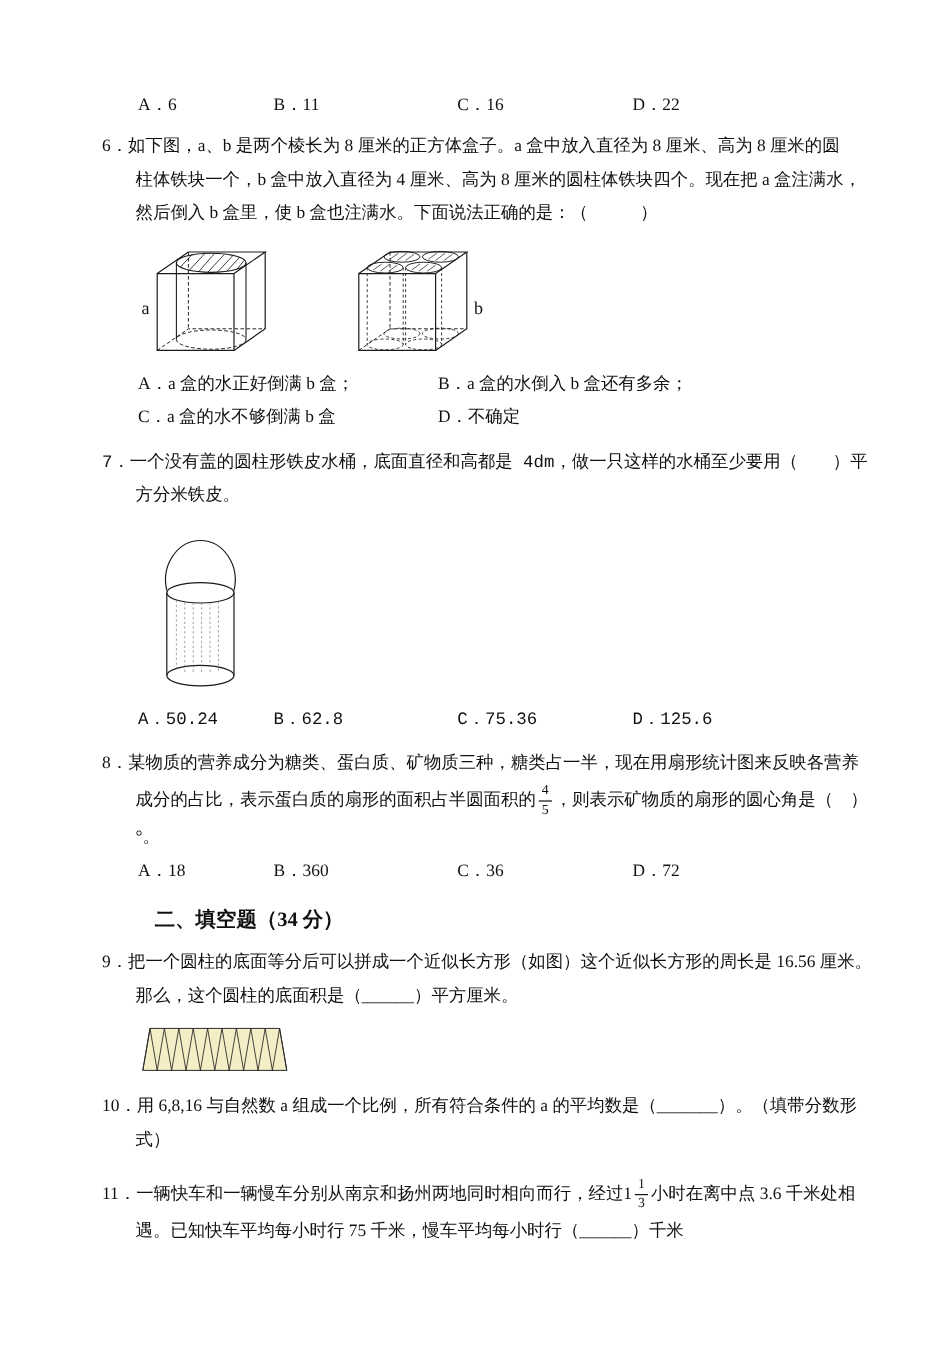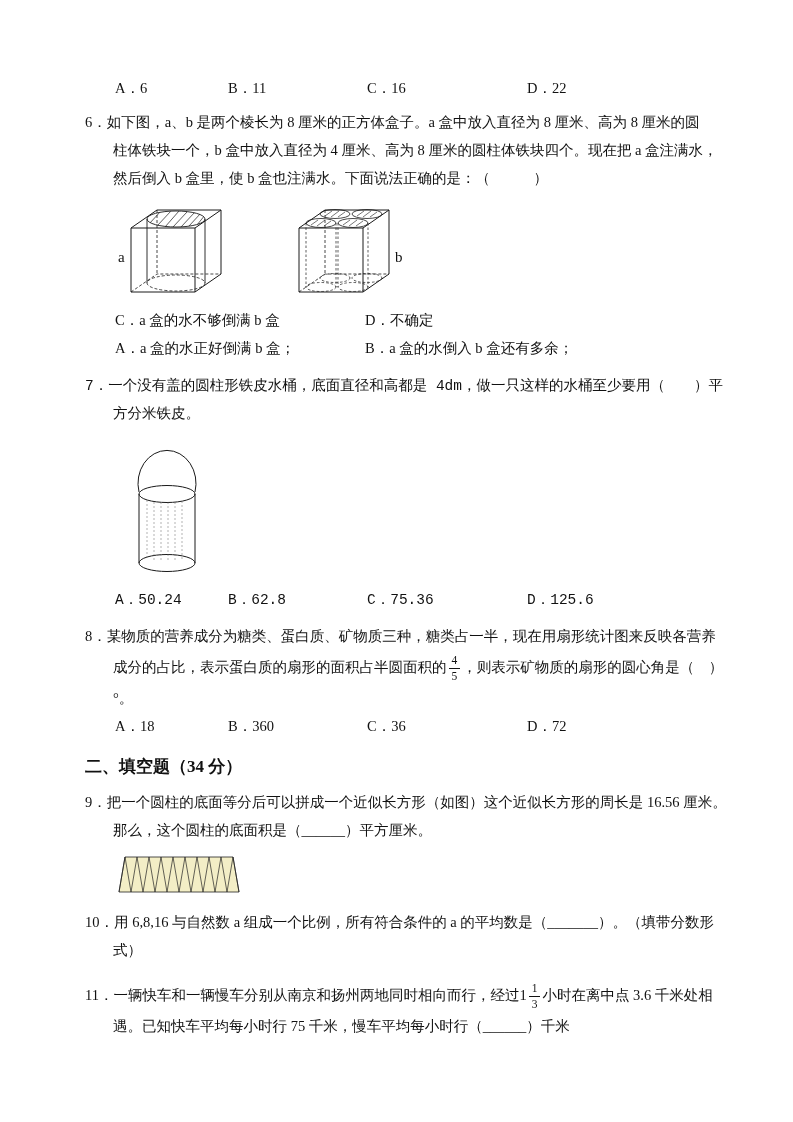--- a/index.html
+++ b/index.html
@@ -8,30 +8,30 @@
     width:793px; height:1122px;
     font-family:"Liberation Serif","DejaVu Serif",serif;
     font-size:14.5px; color:#111;
   }
   .page { position:relative; width:772px; height:1122px; padding:74px 78px 0 85px; overflow:hidden; }
   .line { line-height:28px; white-space:nowrap; }
   .indent { margin-left:28px; }
   .tall { line-height:34px; }
   .optrow { position:relative; height:28px; }
   .optrow > span { position:absolute; top:0; line-height:28px; white-space:nowrap; }
-  .c1 { left:30px; } .c2 { left:143px; } .c3 { left:282px; } .c4 { left:442px; }
+  .c1 { left:30px; } .c2 { left:143px; } .c3 { left:296px; } .c4 { left:442px; }
   .colA { left:30px; } .colB { left:280px; }
   .figrow { display:flex; align-items:flex-start; }
   .q6figs { margin:8px 0 8px 30px; gap:60px; height:98px; }
   .bucketfig { margin:10px 0 0 40px; height:142px; }
   .zigfig { margin:10px 0 0 32px; height:42px; }
   .qblock { margin-top:8px; }
   .section-title {
     font-size:17px; font-weight:bold; line-height:30px; margin-top:12px;
-    font-family:"Liberation Serif","DejaVu Serif",serif; white-space:nowrap;
+    font-family:"Liberation Serif","DejaVu Serif",serif; white-space:nowrap;margin-left:44px;
   }
   .frac { display:inline-block; text-align:center; vertical-align:middle; font-size:11.5px; line-height:1.15; margin:0 2px; }
   .frac .fn { display:block; border-bottom:1px solid #111; padding:0 3px 1px; }
   .frac .fd { display:block; padding-top:1px; }
   svg text { font-size:15px; fill:#111; font-family:"Liberation Serif","DejaVu Serif",serif; }
 </style>
 </head>
 <body>
 
 <div class="page">
@@ -123,26 +123,26 @@
             <line x1="41" y1="23" x2="41" y2="87"></line>
             <line x1="43" y1="23" x2="43" y2="87"></line>
             <line x1="73" y1="23" x2="73" y2="87"></line>
           </g>
           <text x="100" y="62">b</text>
         </svg>
       </div>
     </div>
 
     <div class="optrow">
+      <span class="colA">A．a 盒的水正好倒满 b 盒；</span>
+      <span class="colB">B．a 盒的水倒入 b 盒还有多余；</span>
+    </div>
+    <div class="optrow">
       <span class="colA">C．a 盒的水不够倒满 b 盒</span>
       <span class="colB">D．不确定</span>
-    </div>
-    <div class="optrow">
-      <span class="colA">A．a 盒的水正好倒满 b 盒；</span>
-      <span class="colB">B．a 盒的水倒入 b 盒还有多余；</span>
     </div>
   </div>
 
   <div class="qblock" style="margin-top:10px;font-family:Liberation Mono, monospace;">
     <div class="line">7．一个没有盖的圆柱形铁皮水桶，底面直径和高都是 4dm，做一只这样的水桶至少要用（　　）平</div>
     <div class="line indent">方分米铁皮。</div>
 
     <div class="figrow bucketfig">
       <div>
         <svg width="84" height="142" viewBox="0 0 84 142">

